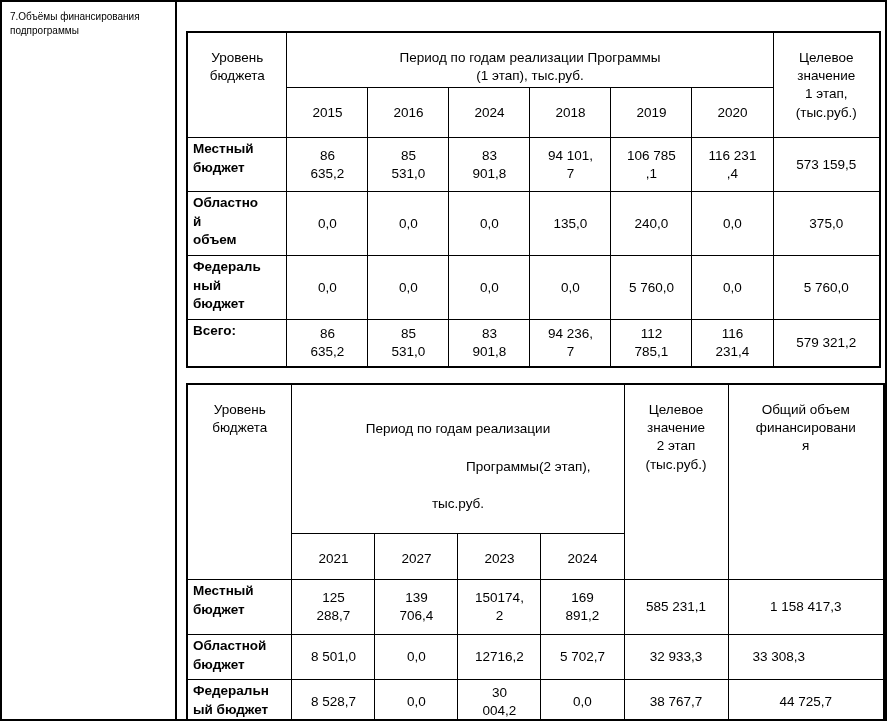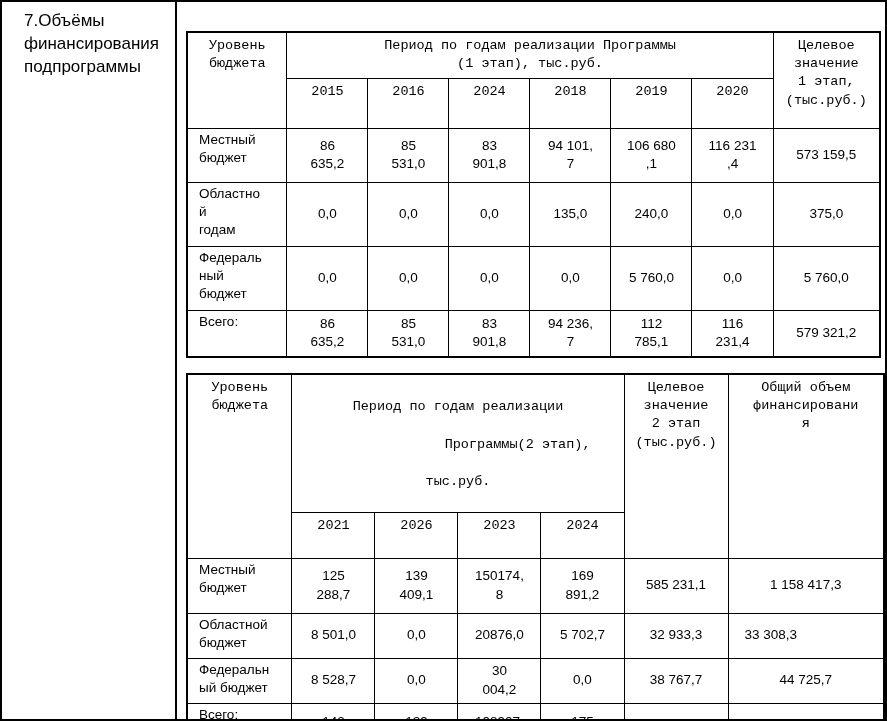--- a/index.html
+++ b/index.html
@@ -9,23 +9,23 @@
     border:2px solid #000;
     background:#fff;
     display:flex;
     font-family:"Liberation Sans", sans-serif;
     color:#000;
     box-sizing:content-box;
   }
   .left-cell{
     width:196px;
     border-right:2px solid #000;
-    padding:8px 6px 0 22px;
+    padding:8px 6px 0 8px;
     box-sizing:border-box;
-    font-size:17px;
+    font-size:10px;
     line-height:1.35;
   }
   .right-area{
     flex:1;
     padding:29px 0 0 9px;
     box-sizing:border-box;
   }
   table{
     border-collapse:collapse;
     border:2px solid #000;
@@ -38,28 +38,28 @@
     line-height:1.35;
     text-align:center;
     vertical-align:middle;
     white-space:pre-line;
     overflow:hidden;
     box-sizing:border-box;
   }
   td.lbl{
     text-align:left;
     vertical-align:top;
-    padding-left:11px;
+    padding-left:5px;
+    font-weight:bold;
   }
   td.hdr{
     vertical-align:top;
-    padding-top:4px;
-    font-family:Liberation Mono, monospace;
-  }
-  td.al{ text-align:left; padding-left:16px; }
+    padding-top:16px;
+  }
+  td.al{ text-align:left; padding-left:24px; }
   .t1{ width:693px; margin-bottom:15px; }
   .t2{ width:697px; }
   .period2-line{ padding-top:1px;text-align:center; }
   .period2-just{
     display:flex;
     justify-content:flex-end;
     padding:1px 30px 0 10px;
   }
 </style>
 </head>
@@ -107,30 +107,30 @@
         <td class="lbl">Местный
 бюджет</td>
         <td>86
 635,2</td>
         <td>85
 531,0</td>
         <td>83
 901,8</td>
         <td>94 101,
 7</td>
-        <td>106 680
+        <td>106 785
 ,1</td>
         <td>116 231
 ,4</td>
         <td>573 159,5</td>
       </tr>
       <tr style="height:64px">
         <td class="lbl">Областно
 й
-годам</td>
+объем</td>
         <td>0,0</td>
         <td>0,0</td>
         <td>0,0</td>
         <td>135,0</td>
         <td>240,0</td>
         <td>0,0</td>
         <td>375,0</td>
       </tr>
       <tr style="height:64px">
         <td class="lbl">Федераль
@@ -188,44 +188,44 @@
         <td class="hdr" rowspan="2">Целевое
 значение
 2 этап
 (тыс.руб.)</td>
         <td class="hdr" rowspan="2">Общий объем
 финансировани
 я</td>
       </tr>
       <tr style="height:46px">
         <td class="hdr">2021</td>
-        <td class="hdr">2026</td>
+        <td class="hdr">2027</td>
         <td class="hdr">2023</td>
         <td class="hdr">2024</td>
       </tr>
       <tr style="height:55px">
         <td class="lbl">Местный
 бюджет</td>
         <td>125
 288,7</td>
         <td>139
-409,1</td>
+706,4</td>
         <td>150174,
-8</td>
+2</td>
         <td>169
 891,2</td>
         <td>585 231,1</td>
         <td>1 158 417,3</td>
       </tr>
       <tr style="height:45px">
         <td class="lbl">Областной
 бюджет</td>
         <td>8 501,0</td>
         <td>0,0</td>
-        <td>20876,0</td>
+        <td>12716,2</td>
         <td>5 702,7</td>
         <td>32 933,3</td>
         <td class="al">33 308,3</td>
       </tr>
       <tr style="height:45px">
         <td class="lbl">Федеральн
 ый бюджет</td>
         <td>8 528,7</td>
         <td>0,0</td>
         <td>30

